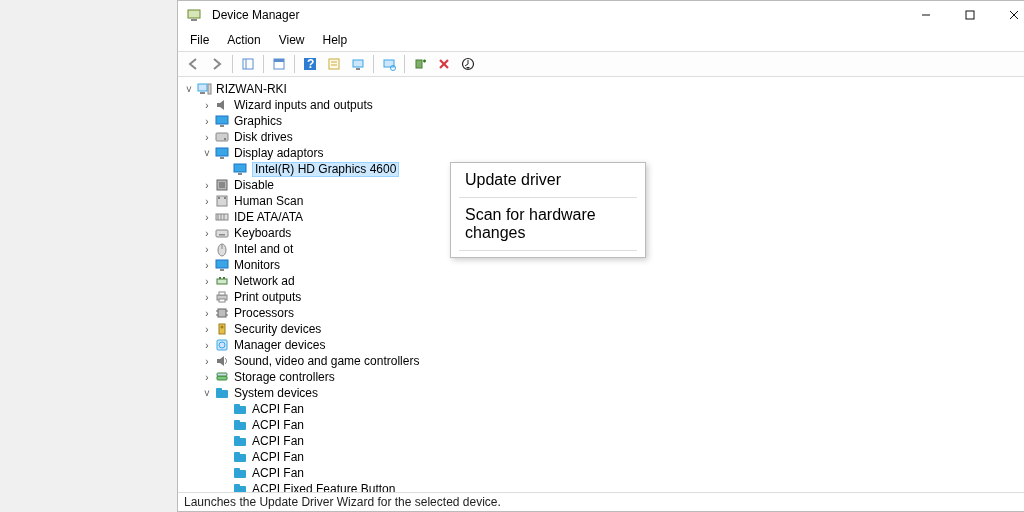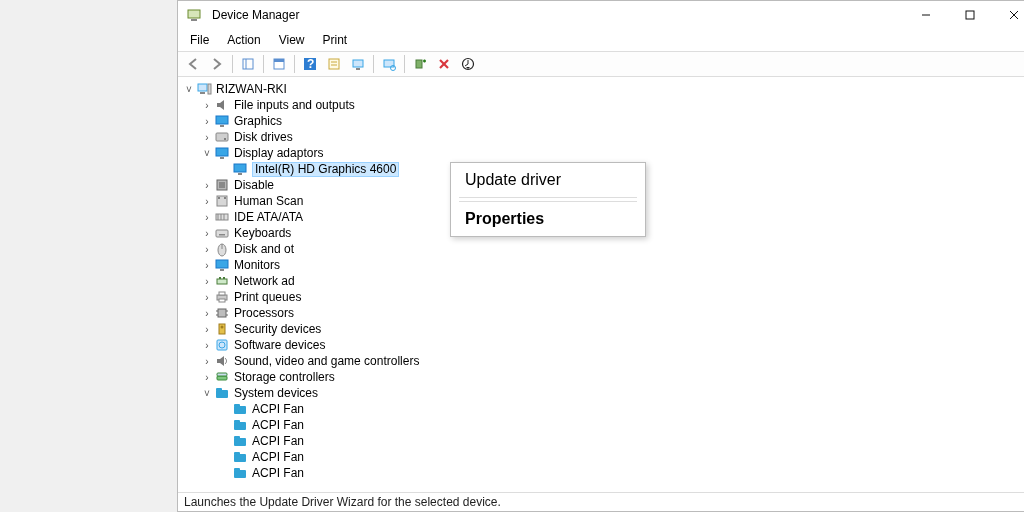--- a/index.html
+++ b/index.html
@@ -61,21 +61,21 @@
             <line x1="9" y1="1" x2="1" y2="9" stroke="#111"></line>
           </svg>
         </div>
     </div>
   </div>
 
   <div class="menubar">
     <span class="menuitem">File</span>
     <span class="menuitem">Action</span>
     <span class="menuitem">View</span>
-    <span class="menuitem">Print</span>
+    <span class="menuitem">Help</span>
   </div>
 
   <div class="toolbar">
     <div class="tbbtn">
         <svg width="14" height="14">
           <path d="M10 2 L4 7 L10 12" fill="none" stroke="#888" stroke-width="2"></path>
         </svg>
       </div>
     <div class="tbbtn">
         <svg width="14" height="14">
@@ -158,21 +158,21 @@
           </span>
           <span>RIZWAN-RKI</span>
         </div>
         <div class="row" style="padding-left: 18px;">
           <span class="twisty">›</span>
           <span class="ic">
             <svg width="16" height="16">
               <path d="M3 6h3l4-3v10l-4-3H3z" fill="#7a7a7a"></path>
             </svg>
           </span>
-          <span>File inputs and outputs</span>
+          <span>Wizard inputs and outputs</span>
         </div>
         <div class="row" style="padding-left: 18px;">
           <span class="twisty">›</span>
           <span class="ic">
             <svg width="16" height="16">
               <rect x="2" y="3" width="12" height="8" fill="#3aa6e6" stroke="#1877c7"></rect>
               <rect x="6" y="12" width="4" height="2" fill="#888"></rect>
             </svg>
           </span>
           <span>Graphics</span>
@@ -251,21 +251,21 @@
           <span>Keyboards</span>
         </div>
         <div class="row" style="padding-left: 18px;">
           <span class="twisty">›</span>
           <span class="ic">
             <svg width="16" height="16">
               <ellipse cx="8" cy="9" rx="4" ry="6" fill="#ddd" stroke="#888"></ellipse>
               <line x1="8" y1="3" x2="8" y2="8" stroke="#888"></line>
             </svg>
           </span>
-          <span>Disk and ot</span>
+          <span>Intel and ot</span>
         </div>
         <div class="row" style="padding-left: 18px;">
           <span class="twisty">›</span>
           <span class="ic">
             <svg width="16" height="16">
               <rect x="2" y="3" width="12" height="8" fill="#3aa6e6" stroke="#1877c7"></rect>
               <rect x="6" y="12" width="4" height="2" fill="#888"></rect>
             </svg>
           </span>
           <span>Monitors</span>
@@ -283,21 +283,21 @@
         </div>
         <div class="row" style="padding-left: 18px;">
           <span class="twisty">›</span>
           <span class="ic">
             <svg width="16" height="16">
               <rect x="3" y="6" width="10" height="5" fill="#ccc" stroke="#888"></rect>
               <rect x="5" y="3" width="6" height="3" fill="#fff" stroke="#888"></rect>
               <rect x="5" y="10" width="6" height="3" fill="#fff" stroke="#888"></rect>
             </svg>
           </span>
-          <span>Print queues</span>
+          <span>Print outputs</span>
         </div>
         <div class="row" style="padding-left: 18px;">
           <span class="twisty">›</span>
           <span class="ic">
             <svg width="16" height="16">
               <rect x="4" y="4" width="8" height="8" fill="#bdbdbd" stroke="#666"></rect>
               <line x1="2" y1="6" x2="4" y2="6" stroke="#666"></line>
               <line x1="2" y1="10" x2="4" y2="10" stroke="#666"></line>
               <line x1="12" y1="6" x2="14" y2="6" stroke="#666"></line>
               <line x1="12" y1="10" x2="14" y2="10" stroke="#666"></line>
@@ -316,21 +316,21 @@
           <span>Security devices</span>
         </div>
         <div class="row" style="padding-left: 18px;">
           <span class="twisty">›</span>
           <span class="ic">
             <svg width="16" height="16">
               <rect x="3" y="3" width="10" height="10" rx="1" fill="#cde6fb" stroke="#3aa6e6"></rect>
               <circle cx="8" cy="8" r="3" fill="none" stroke="#3aa6e6"></circle>
             </svg>
           </span>
-          <span>Software devices</span>
+          <span>Manager devices</span>
         </div>
         <div class="row" style="padding-left: 18px;">
           <span class="twisty">›</span>
           <span class="ic">
             <svg width="16" height="16">
               <path d="M3 6h3l4-3v10l-4-3H3z" fill="#7a7a7a"></path>
               <path d="M11 5c2 2 2 4 0 6" fill="none" stroke="#7a7a7a"></path>
             </svg>
           </span>
           <span>Sound, video and game controllers</span>
@@ -397,31 +397,41 @@
         </div>
         <div class="row" style="padding-left: 36px;">
           <span class="twisty"></span>
           <span class="ic">
             <svg width="16" height="16">
               <rect x="2" y="5" width="12" height="8" rx="1" fill="#2fa3d6"></rect>
               <rect x="2" y="3" width="6" height="3" rx="1" fill="#2fa3d6"></rect>
             </svg>
           </span>
           <span>ACPI Fan</span>
+        </div>
+        <div class="row" style="padding-left: 36px;">
+          <span class="twisty"></span>
+          <span class="ic">
+            <svg width="16" height="16">
+              <rect x="2" y="5" width="12" height="8" rx="1" fill="#2fa3d6"></rect>
+              <rect x="2" y="3" width="6" height="3" rx="1" fill="#2fa3d6"></rect>
+            </svg>
+          </span>
+          <span>ACPI Fixed Feature Button</span>
         </div>
       </div>
     <div class="scrollbar">
       <div class="scrollthumb"></div>
     </div>
   </div>
 
   <div class="statusbar">
     <span>Launches the Update Driver Wizard for the selected device.</span>
   </div>
 
 </div>
 
 <div class="context" id="contextmenu" style="left:450px; top:162px;">
     <div class="ctxitem">Update driver</div>
     <div class="ctxsep"></div>
+    <div class="ctxitem">Scan for hardware changes</div>
     <div class="ctxsep"></div>
-    <div class="ctxitem" style="font-weight: 700;">Properties</div>
   </div>
 
 </body></html>

